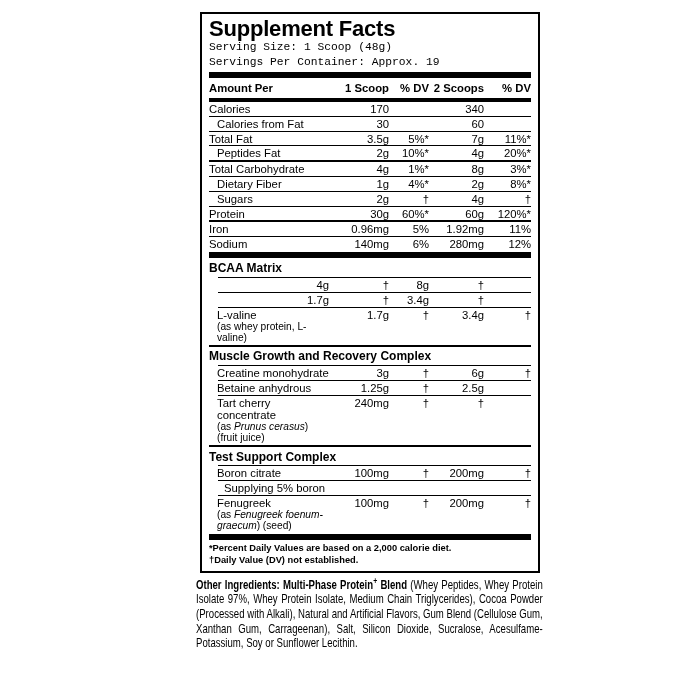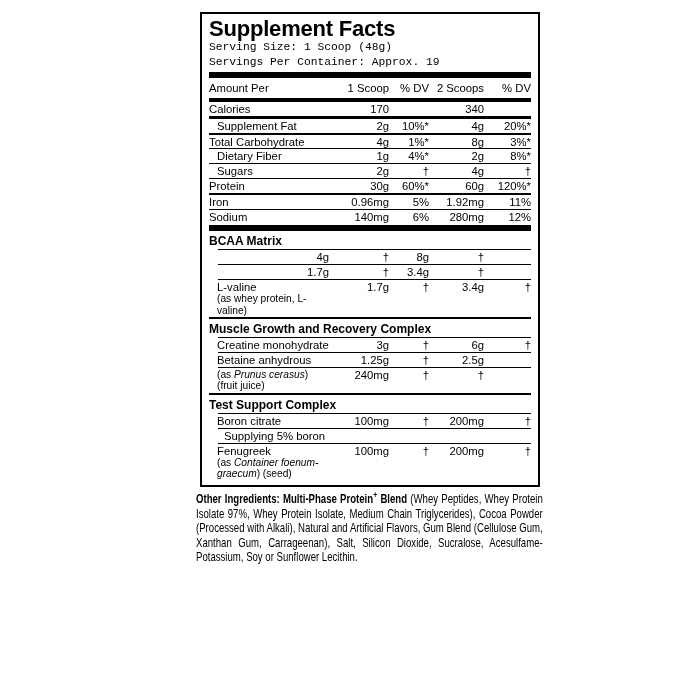--- a/index.html
+++ b/index.html
@@ -25,21 +25,21 @@
   }
   .sf-title { font-size:22px; font-weight:700; line-height:23px; letter-spacing:-0.2px; }
   .serving  { font-size:11.3px; line-height:14.5px;font-family:Liberation Mono, monospace; }
   .bar-top  { height:6px; background:#000; margin-top:3px; }
   .bar-mid  { height:4.5px; background:#000; }
   .grid5 {
     display:grid;
     grid-template-columns:1fr 60px 40px 55px 47px;
   }
   .header-row {
-    font-weight:400; font-size:11.3px; line-height:12.5px;
+    font-weight:700; font-size:11.3px; line-height:12.5px;
     padding:4px 0 3px;
   }
   .cell-val { text-align:right; }
   .row {
     font-size:11.3px; line-height:12.3px;
     padding:1px 0 0.5px;
   }
   .cell-name.ind1 { padding-left:8px; }
   .cell-name.ind2 { padding-left:15px; }
   .sub { font-size:10.2px; line-height:11.3px; }
@@ -90,25 +90,43 @@
         <div class="grid5 row">
           <div class="cell-name ind0">
             <div>Calories</div>
           </div>
           <div class="cell-val">170</div>
           <div class="cell-val"></div>
           <div class="cell-val">340</div>
           <div class="cell-val"></div>
         </div>
         <div class="sep-thin"></div>
-        <div class="sep-thin"></div>
-        <div class="sep-thin"></div>
-        <div class="grid5 row">
-          <div class="cell-name ind1">
-            <div>Supplement Fat</div>
+        <div class="grid5 row">
+          <div class="cell-name ind1">
+            <div>Calories from Fat</div>
+          </div>
+          <div class="cell-val">30</div>
+          <div class="cell-val"></div>
+          <div class="cell-val">60</div>
+          <div class="cell-val"></div>
+        </div>
+        <div class="sep-thin"></div>
+        <div class="grid5 row">
+          <div class="cell-name ind0">
+            <div>Total Fat</div>
+          </div>
+          <div class="cell-val">3.5g</div>
+          <div class="cell-val">5%*</div>
+          <div class="cell-val">7g</div>
+          <div class="cell-val">11%*</div>
+        </div>
+        <div class="sep-thin"></div>
+        <div class="grid5 row">
+          <div class="cell-name ind1">
+            <div>Peptides Fat</div>
           </div>
           <div class="cell-val">2g</div>
           <div class="cell-val">10%*</div>
           <div class="cell-val">4g</div>
           <div class="cell-val">20%*</div>
         </div>
         <div class="sep-thin"></div>
         <div class="sep-thin"></div>
         <div class="grid5 row">
           <div class="cell-name ind0">
@@ -215,20 +233,21 @@
             <div>Betaine anhydrous</div>
           </div>
           <div class="cell-val">1.25g</div>
           <div class="cell-val">†</div>
           <div class="cell-val">2.5g</div>
           <div class="cell-val"></div>
         </div>
         <div class="sep-thin-indent"></div>
         <div class="grid5 row">
           <div class="cell-name ind1">
+            <div>Tart cherry concentrate</div>
             <div class="sub">(as <i>Prunus cerasus</i>) (fruit juice)</div>
           </div>
           <div class="cell-val">240mg</div>
           <div class="cell-val">†</div>
           <div class="cell-val">†</div>
         </div>
         <div class="sep-medium"></div>
         <div class="section-title">Test Support Complex</div>
         <div class="sep-thin-indent"></div>
         <div class="grid5 row">
@@ -247,26 +266,30 @@
           </div>
           <div class="cell-val"></div>
           <div class="cell-val"></div>
           <div class="cell-val"></div>
           <div class="cell-val"></div>
         </div>
         <div class="sep-thin-indent"></div>
         <div class="grid5 row">
           <div class="cell-name ind1">
             <div>Fenugreek</div>
-            <div class="sub">(as <i>Container foenum-graecum</i>) (seed)</div>
+            <div class="sub">(as <i>Fenugreek foenum-graecum</i>) (seed)</div>
           </div>
           <div class="cell-val">100mg</div>
           <div class="cell-val">†</div>
           <div class="cell-val">200mg</div>
           <div class="cell-val">†</div>
         </div>
       </div>
 
+    <div class="footnotes">
+      <div>*Percent Daily Values are based on a 2,000 calorie diet.</div>
+      <div>†Daily Value (DV) not established.</div>
+    </div>
   </div>
 
   <div class="other"><b>Other Ingredients: Multi-Phase Protein</b><b><sup>+</sup></b><b> Blend</b><span> (Whey Peptides, Whey Protein Isolate 97%, Whey Protein Isolate, Medium Chain Triglycerides), Cocoa Powder (Processed with Alkali), Natural and Artificial Flavors, Gum Blend (Cellulose Gum, Xanthan Gum, Carrageenan), Salt, Silicon Dioxide, Sucralose, Acesulfame-Potassium, Soy or Sunflower Lecithin. </span></div>
 
 </div>
 
 </body></html>

